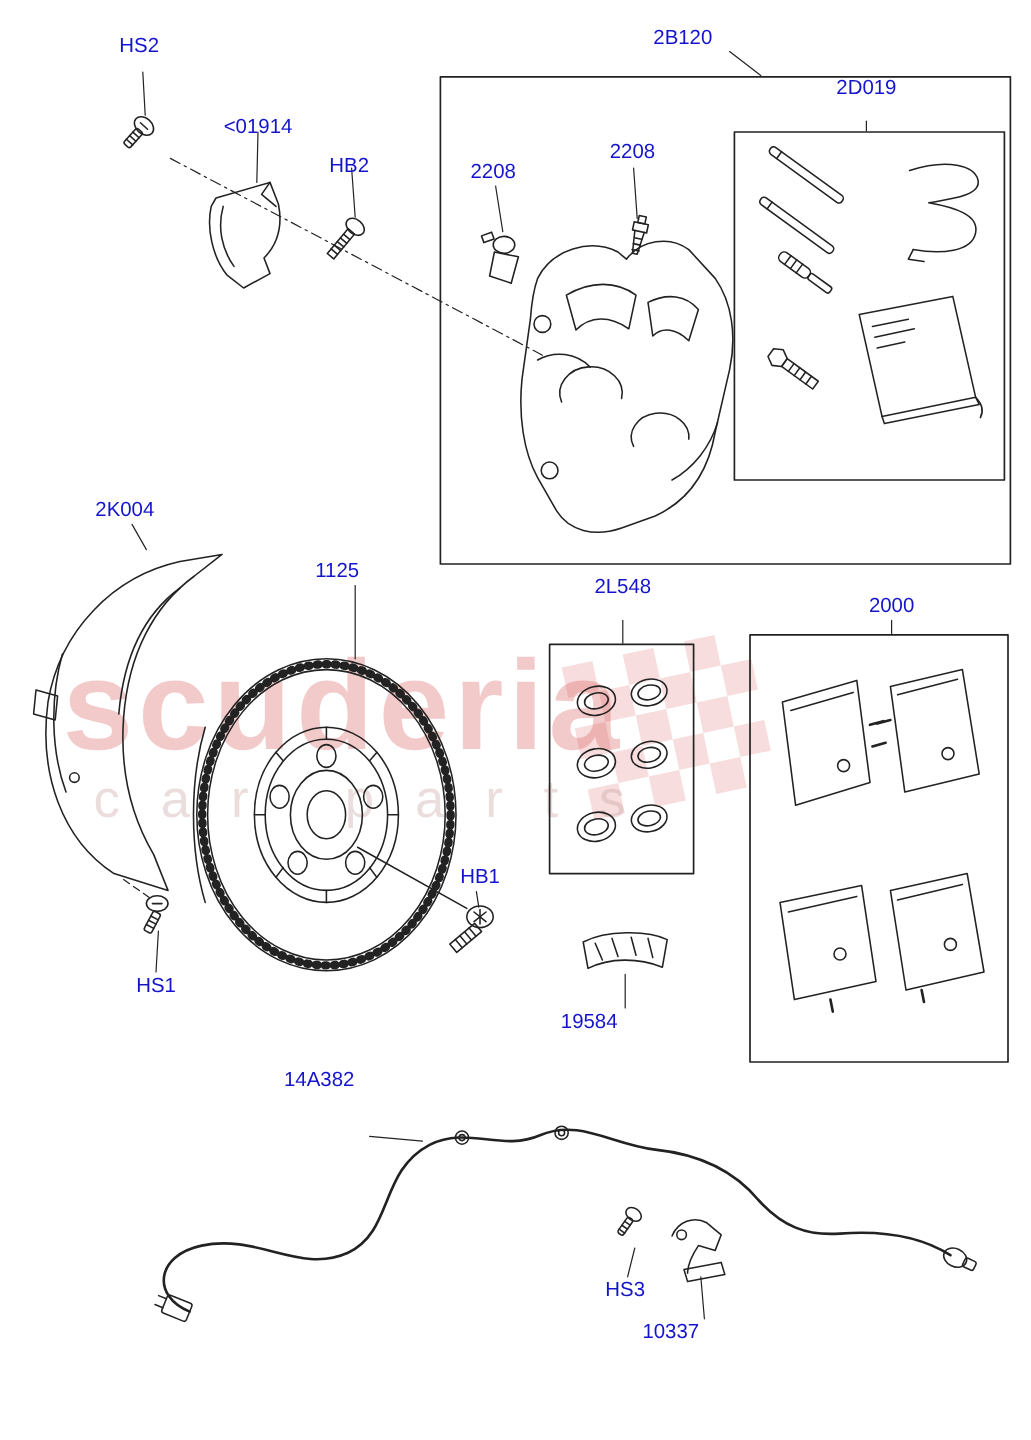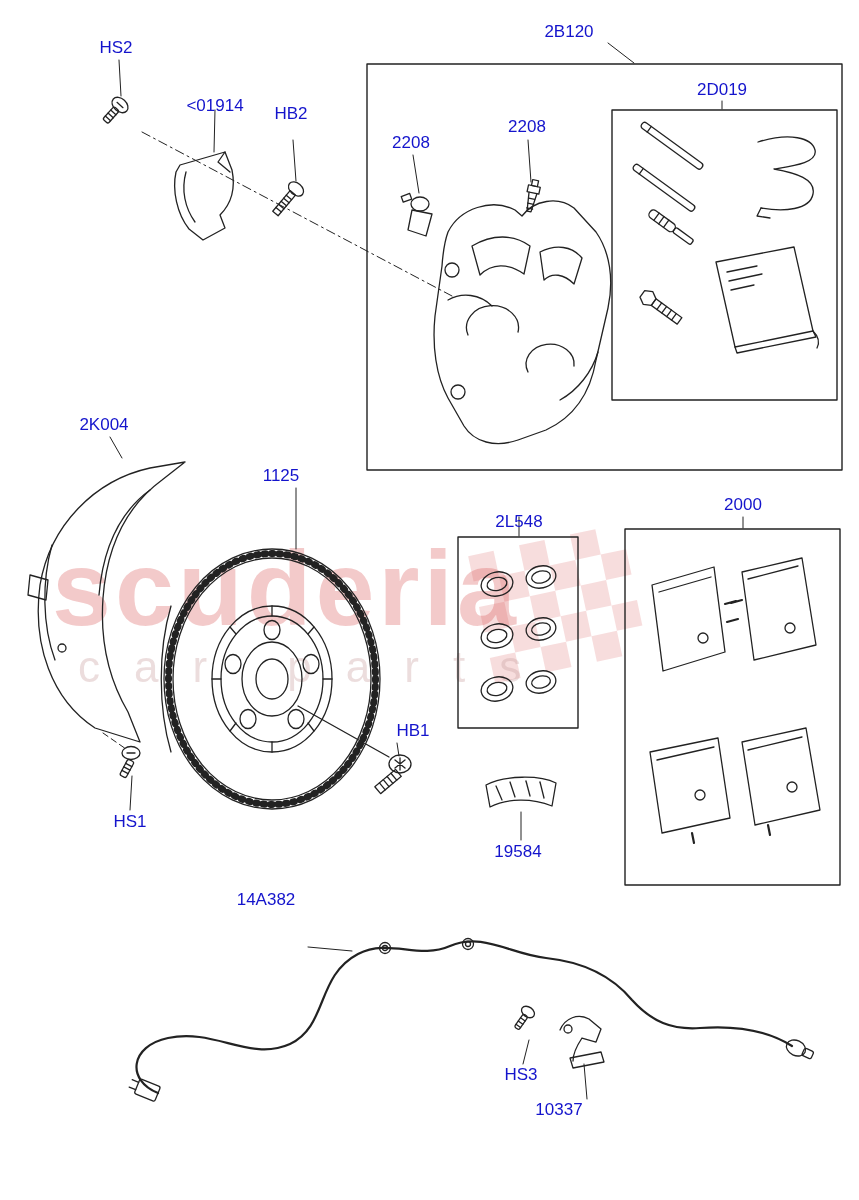--- a/index.html
+++ b/index.html
@@ -316,30 +316,30 @@
       <line x1="-2.8" y1="17" x2="2.8" y2="17"></line>
     </g>
 
     <g>
       <path d="M560,1030 C565,1018 578,1013 589,1019 L601,1029 L596,1042 L582,1038 C576,1047 573,1054 573,1061"></path>
       <circle cx="568" cy="1029" r="4"></circle>
       <path d="M570,1058 L601,1052 L604,1062 L573,1068 Z"></path>
     </g>
   </svg>
 
-  <div class="part-label" style="left:116px;top:38px">HS2</div>
+  <div class="part-label" style="left:116px;top:28px">HS2</div>
   <div class="part-label" style="left:215px;top:96px">&lt;01914</div>
-  <div class="part-label" style="left:291px;top:104px">HB2</div>
+  <div class="part-label" style="left:291px;top:128px">HB2</div>
   <div class="part-label" style="left:411px;top:133px">2208</div>
   <div class="part-label" style="left:527px;top:117px">2208</div>
   <div class="part-label" style="left:569px;top:22px">2B120</div>
-  <div class="part-label" style="left:722px;top:80px">2D019</div>
+  <div class="part-label" style="left:722px;top:63px">2D019</div>
   <div class="part-label" style="left:104px;top:415px">2K004</div>
   <div class="part-label" style="left:281px;top:466px">1125</div>
-  <div class="part-label" style="left:519px;top:512px">2L548</div>
+  <div class="part-label" style="left:519px;top:479px">2L548</div>
   <div class="part-label" style="left:743px;top:495px">2000</div>
-  <div class="part-label" style="left:413px;top:721px">HB1</div>
+  <div class="part-label" style="left:400px;top:721px">HB1</div>
   <div class="part-label" style="left:130px;top:812px">HS1</div>
-  <div class="part-label" style="left:518px;top:842px">19584</div>
+  <div class="part-label" style="left:491px;top:842px">19584</div>
   <div class="part-label" style="left:266px;top:890px">14A382</div>
   <div class="part-label" style="left:521px;top:1065px">HS3</div>
   <div class="part-label" style="left:559px;top:1100px">10337</div>
 </div>
 
 </body></html>

